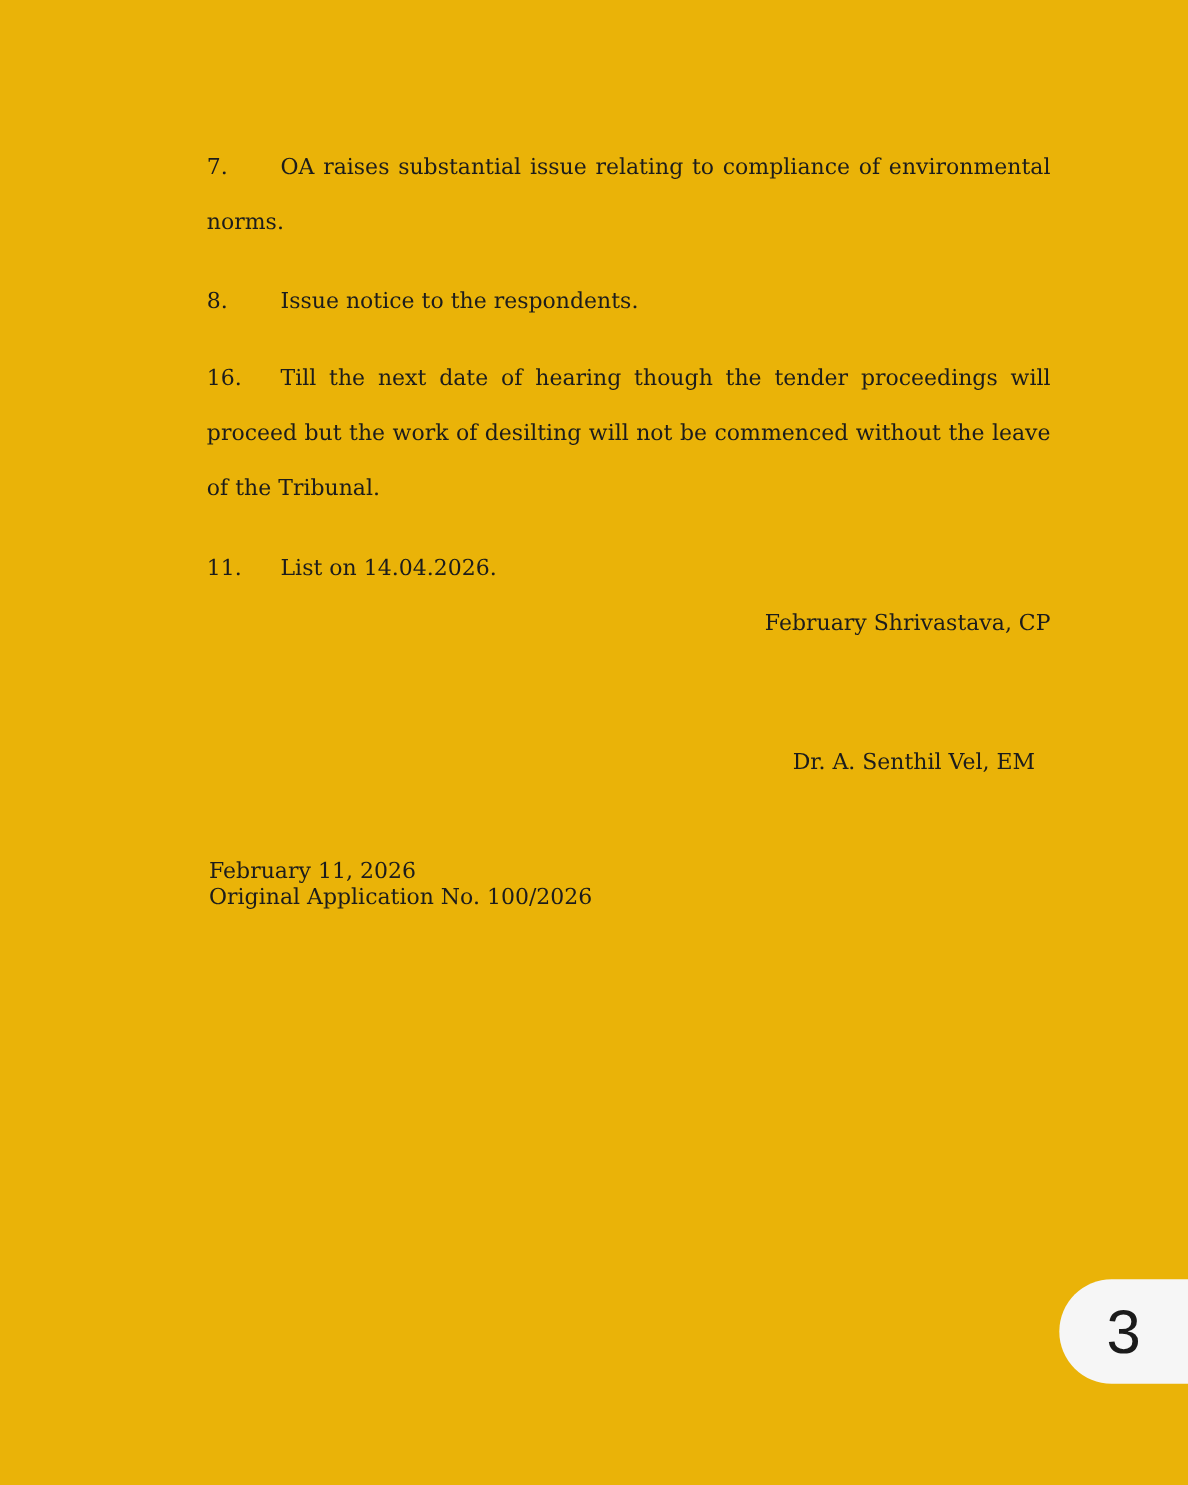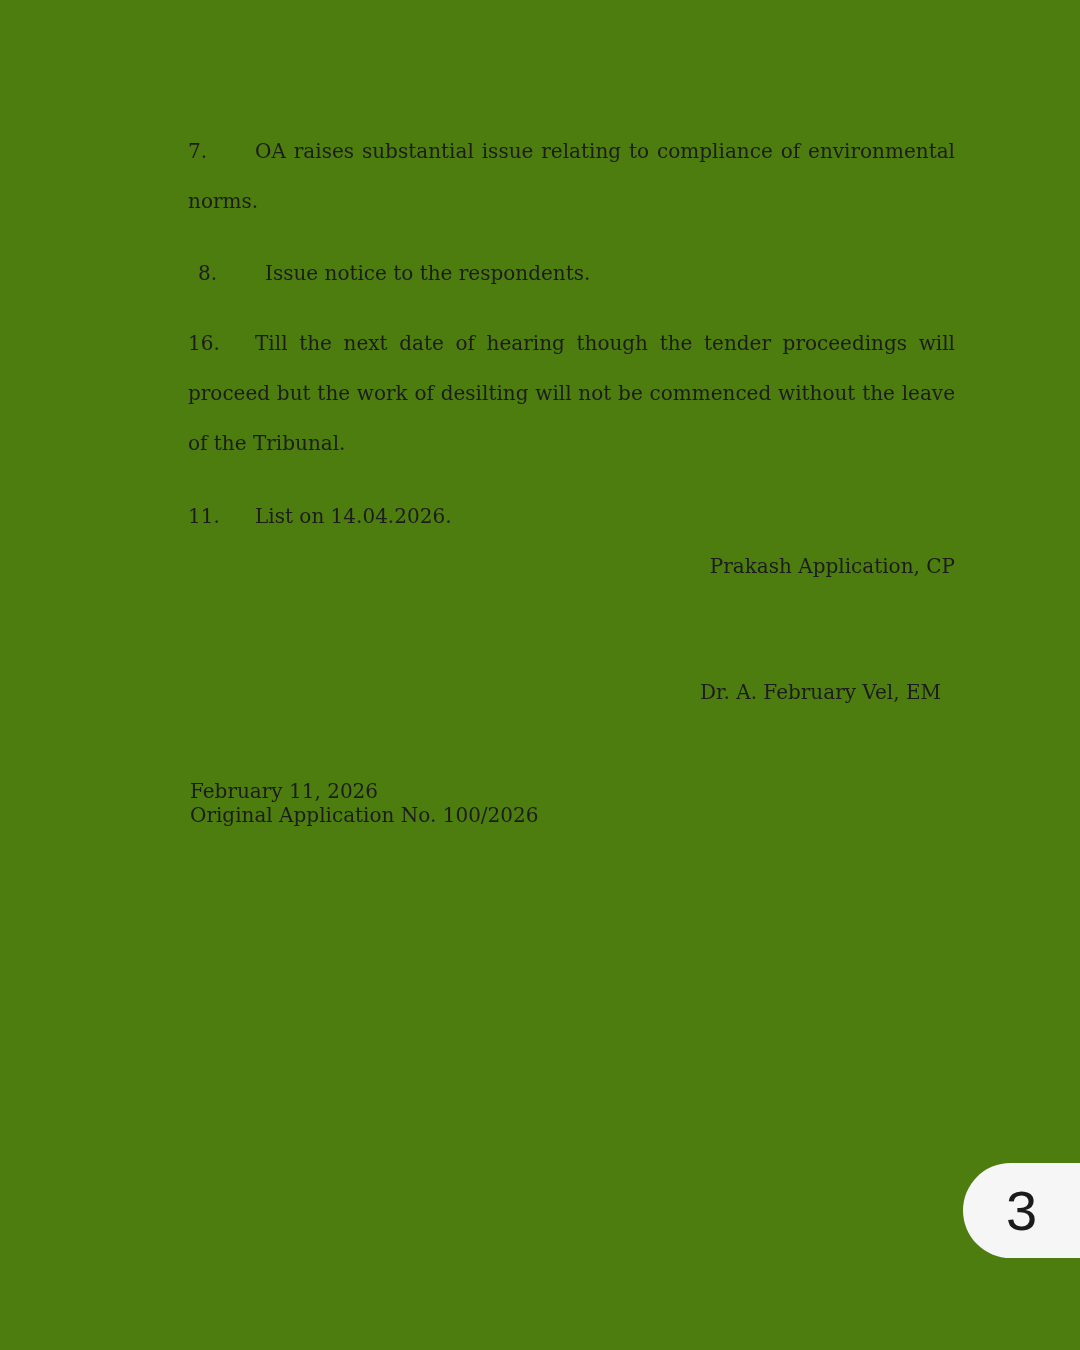--- a/index.html
+++ b/index.html
@@ -5,21 +5,21 @@
   * { margin: 0; padding: 0; box-sizing: border-box; }
 
   html, body {
     background: #ffffff;
   }
 
   .page {
     position: relative;
     width: 1080px;
     height: 1350px;
-    background: #4d7c0f;
+    background: #eab308;
     overflow: hidden;
     font-family: "DejaVu Serif", "Liberation Serif", serif;
     color: #1c1c1c;
   }
 
   .content {
     position: absolute;
     top: 0; left: 0; right: 0;
     padding: 126px 125px 0 188px;
   }
@@ -29,21 +29,21 @@
     line-height: 50px;
     text-align: justify;
   }
 
   .para .num {
     display: inline-block;
     width: 67px;
   }
 
   .para-7  { margin-bottom: 22px; }
-  .para-8  { margin-bottom: 20px; margin-left: 10px; }
+  .para-8  { margin-bottom: 20px; }
   .para-9  { margin-bottom: 0; }
   .para-10 { margin-bottom: 23px; }
   .para-11 { margin-bottom: 0; }
 
   .signature {
     font-size: 20px;
     line-height: 50px;
     text-align: right;
   }
 
@@ -97,23 +97,23 @@
 
 
     <div class="para para-10">
       <span class="num">16.</span><span>Till the next date of hearing though the tender proceedings will proceed but the work of desilting will not be commenced without the leave of the Tribunal.</span>
     </div>
 
     <div class="para para-11">
       <span class="num">11.</span><span>List on 14.04.2026.</span>
     </div>
 
-    <div class="signature signature-cp">Prakash Application, CP</div>
+    <div class="signature signature-cp">February Shrivastava, CP</div>
 
-    <div class="signature signature-em">Dr. A. February Vel, EM</div>
+    <div class="signature signature-em">Dr. A. Senthil Vel, EM</div>
 
     <div class="footer-block">
       <div class="footer-line-indent">February 11, 2026</div>
       <div class="footer-line-indent">Original Application No. 100/2026</div>
     </div>
 
   </div>
 
   <div class="page-number-badge">
     <span>3</span>

